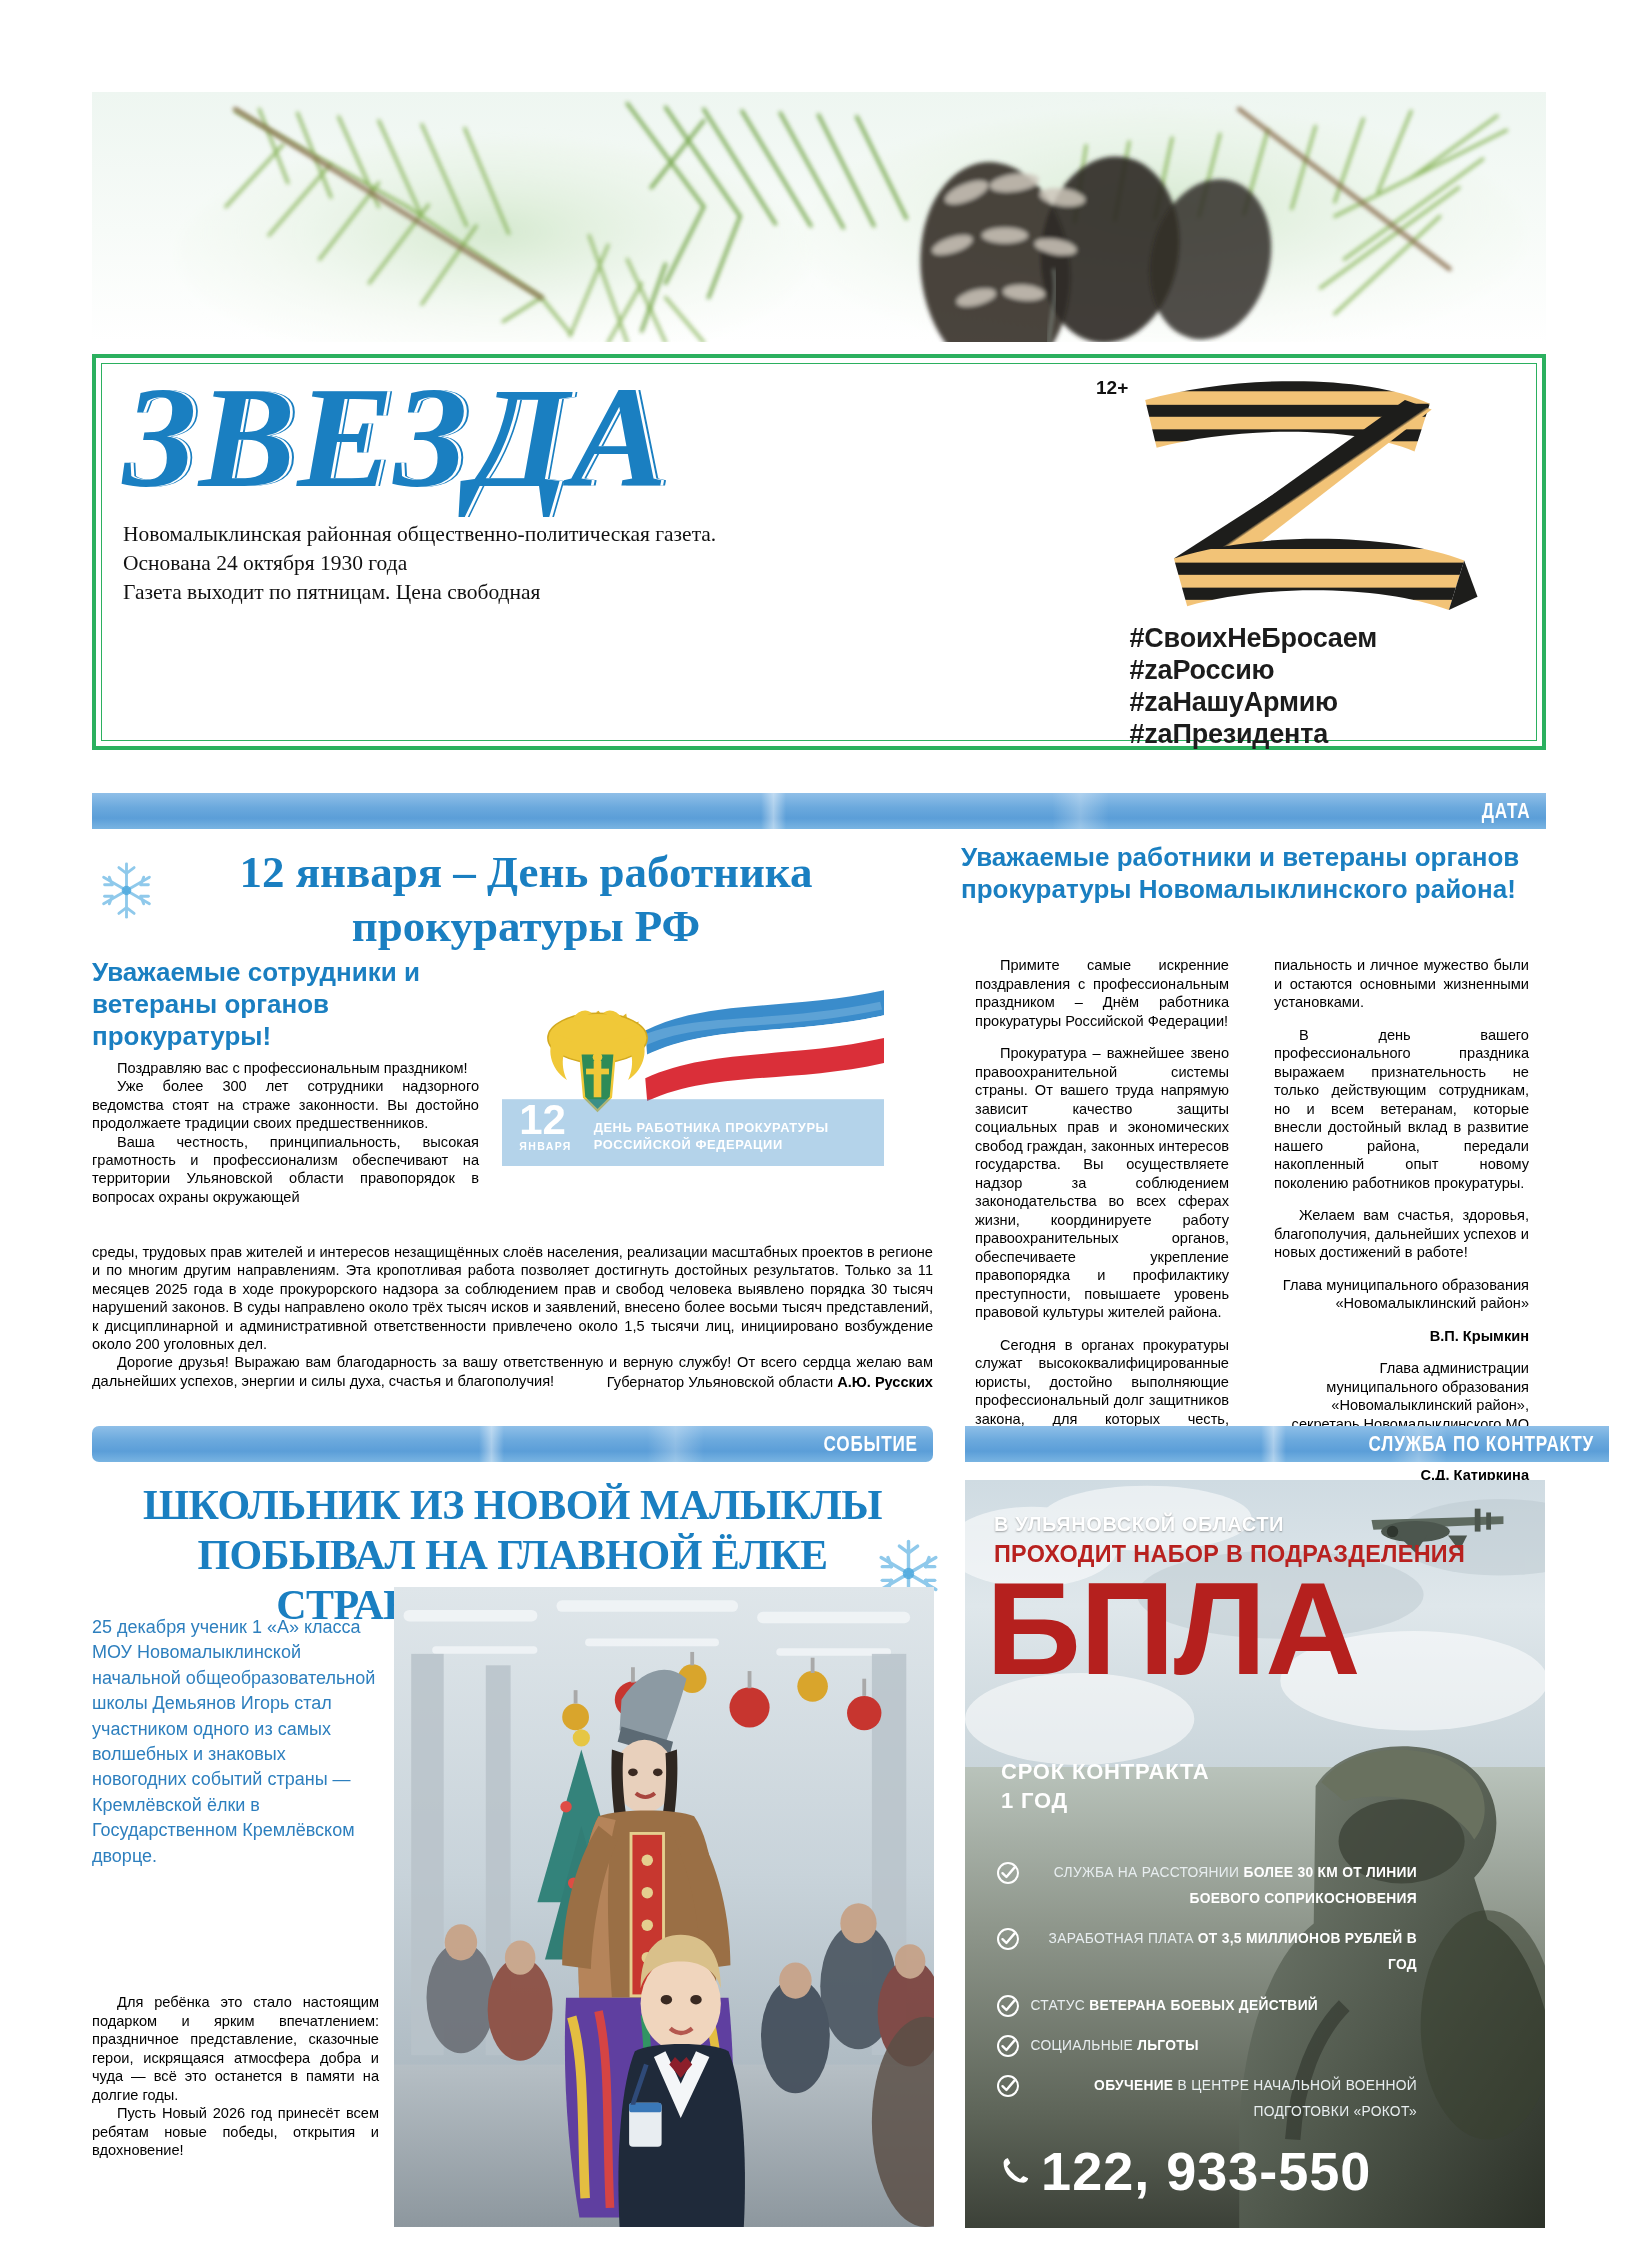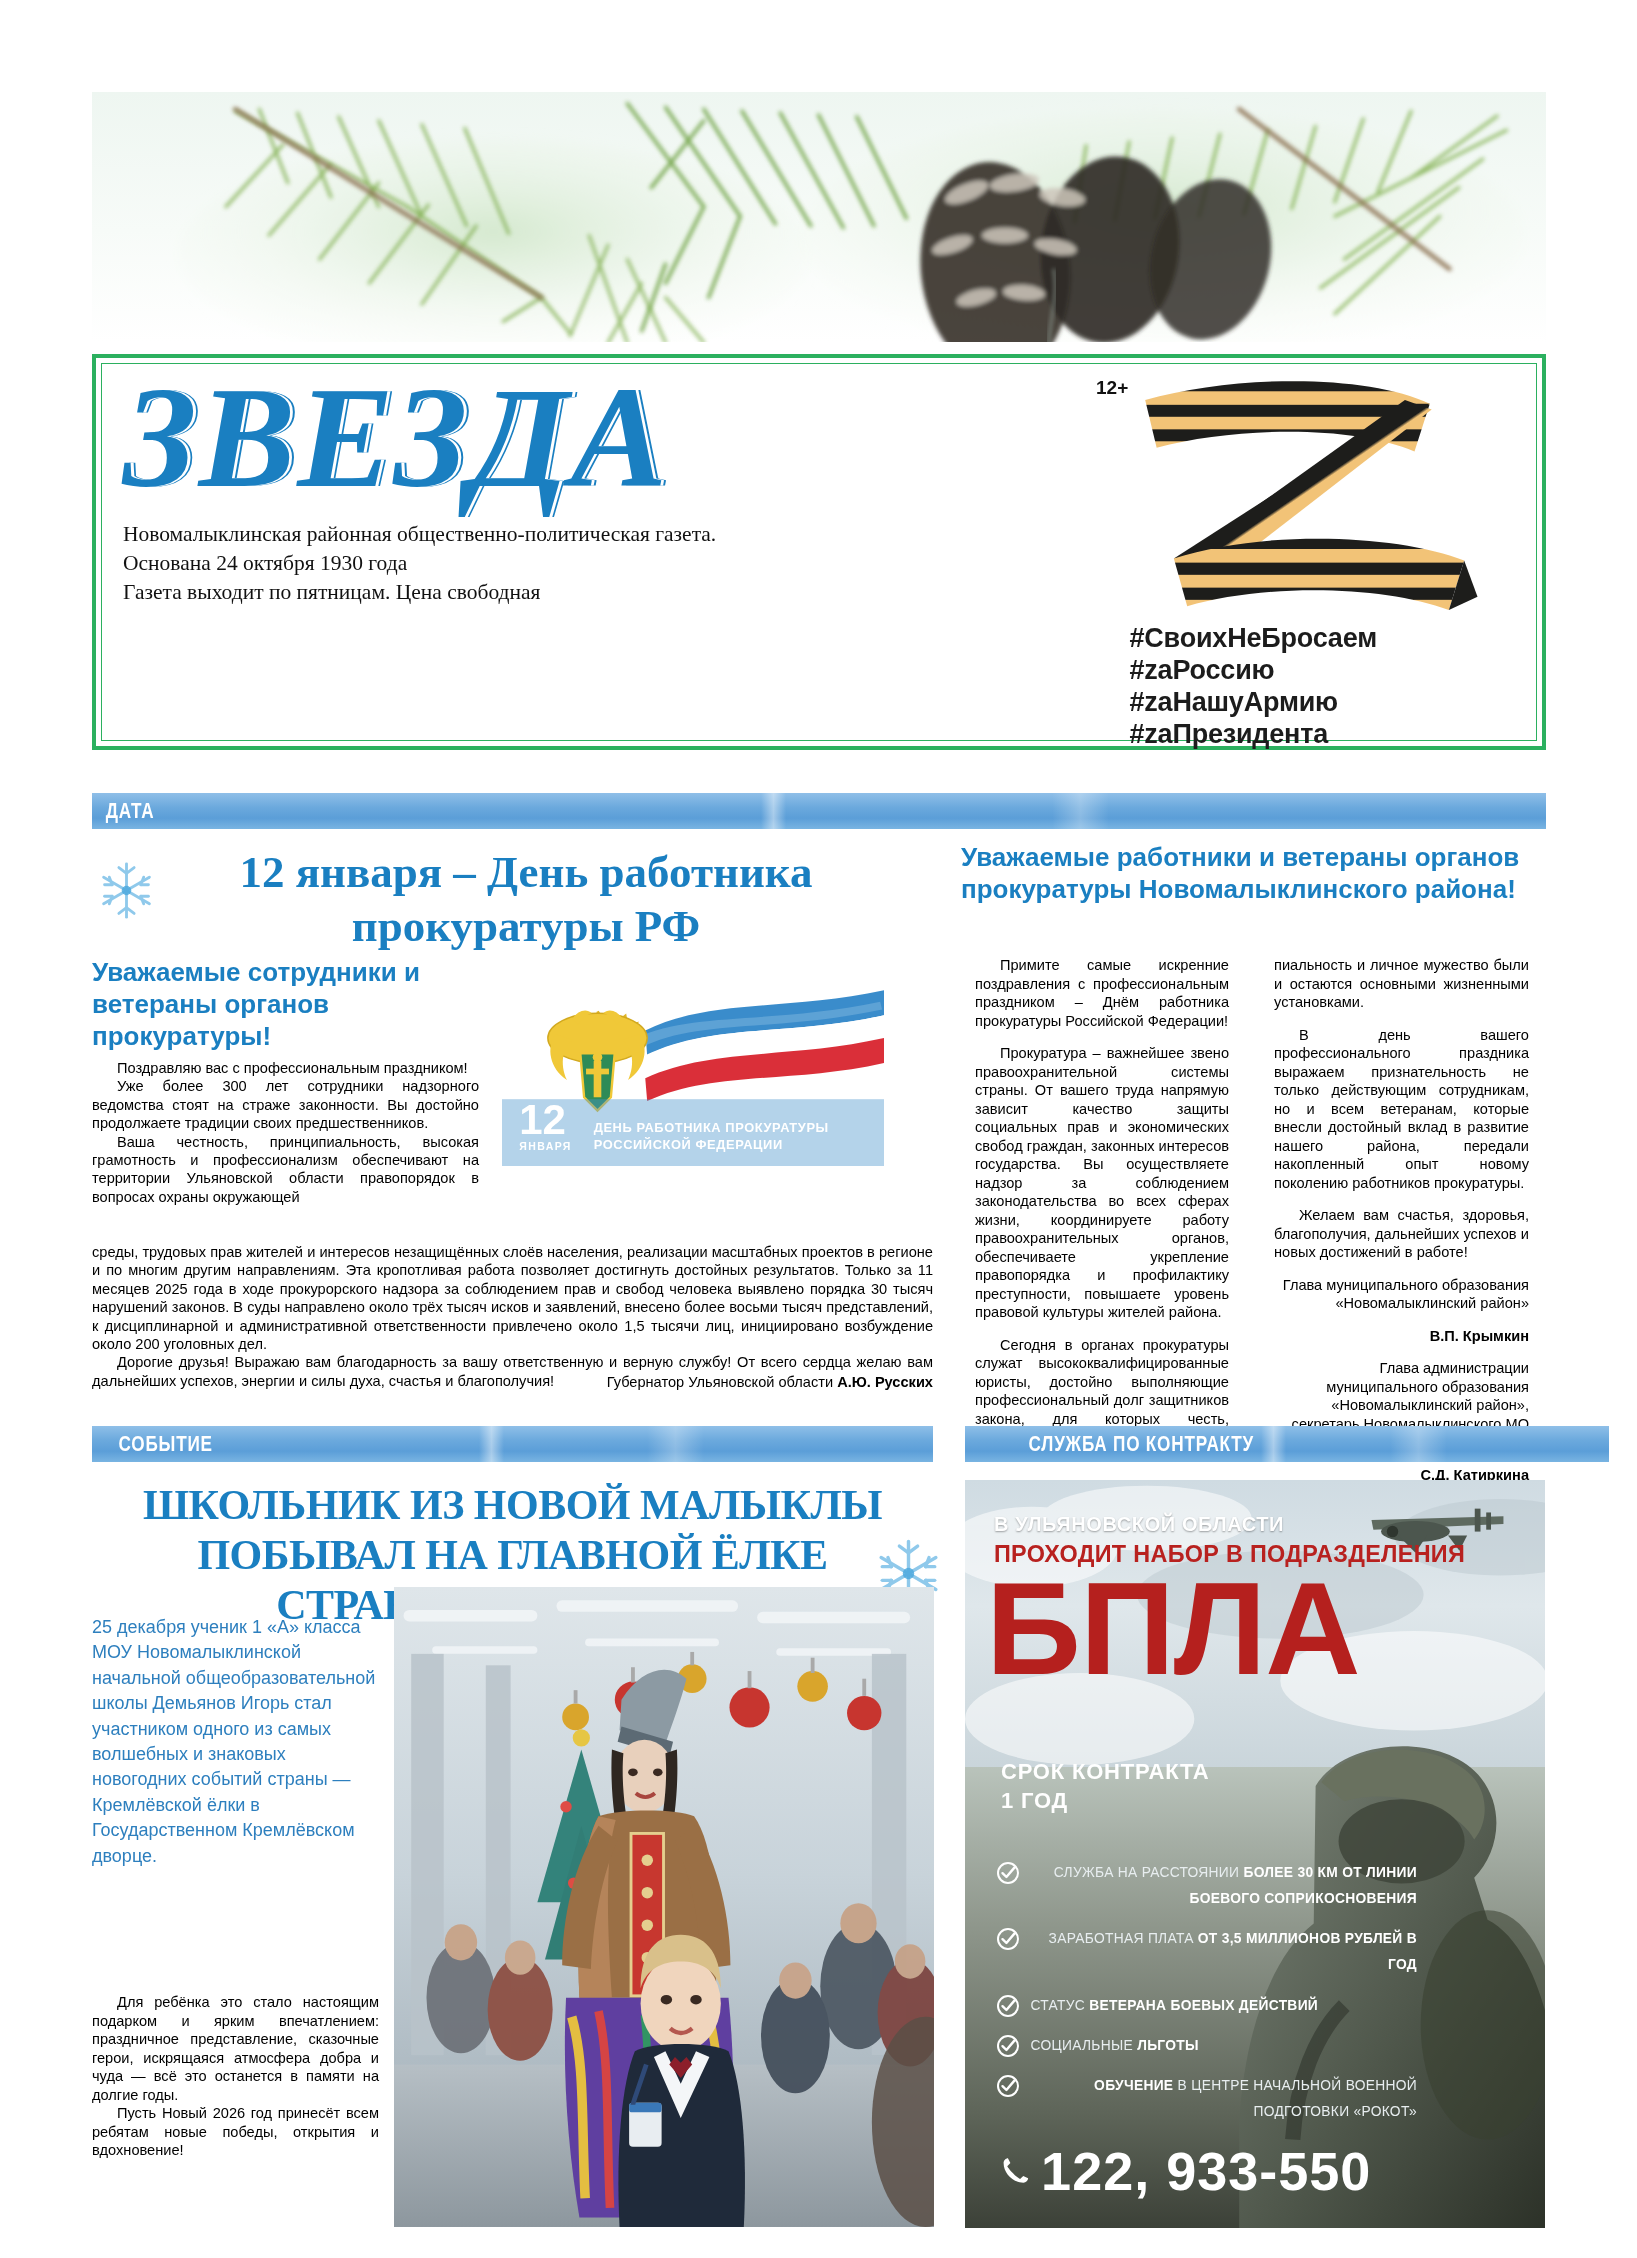--- a/index.html
+++ b/index.html
@@ -68,21 +68,21 @@
   .hashtags{
     margin-top:1.9px;margin-left:11.5px;
     font-size:27px;line-height:32px;font-weight:bold;color:#1c1c1c;
     letter-spacing:-0.2px;
   }
 
   
   .sectionbar{
     position:absolute;height:36px;
     background:linear-gradient(180deg,#8fbfe8 0%,#6ba9dd 40%,#5b9ed8 70%,#79b4e2 100%);
-    display:flex;align-items:center;justify-content:flex-start;
+    display:flex;align-items:center;justify-content:flex-end;
     box-sizing:border-box;padding-right:15.3px;
   }
   .sectionbar .glint{
     position:absolute;left:46%;top:0;width:25px;height:100%;
     background:linear-gradient(90deg,rgba(255,255,255,0),rgba(255,255,255,.45),rgba(255,255,255,0));
   }
   .sectionbar .glint2{
     position:absolute;left:66%;top:0;width:57px;height:100%;
     background:linear-gradient(90deg,rgba(255,255,255,0),rgba(255,255,255,.28),rgba(255,255,255,0));
   }
@@ -456,21 +456,21 @@
   <div class="a2-colB">
     <p style="text-indent:0;">пиальность и личное мужество были и остаются основными жизненными установками.</p>
     <p>В день вашего профессионального праздника выражаем признательность не только действующим сотрудникам, но и всем ветеранам, которые внесли достойный вклад в развитие нашего района, передали накопленный опыт новому поколению работников прокуратуры.</p>
     <p>Желаем вам счастья, здоровья, благополучия, дальнейших успехов и новых достижений в работе!</p>
     <p class="a2-sign">Глава муниципального образования «Новомалыклинский район»</p>
     <p class="a2-sign"><b>В.П. Крымкин</b></p>
     <p class="a2-sign">Глава администрации муниципального образования «Новомалыклинский район», секретарь Новомалыклинского МО Партии «ЕДИНАЯ РОССИЯ»</p>
     <p class="a2-sign"><b>С.Д. Катиркина</b></p>
   </div>
 
-  <div class="sectionbar" style="left:92px;top:1426px;width:841px;">
+  <div class="sectionbar" style="left:92px;top:1426px;width:841px;border-radius:7px;">
     <div class="glint"></div>
     <div class="glint2"></div>
     <span>СОБЫТИЕ</span>
   </div>
   <div class="sectionbar" style="left:965px;top:1426px;width:644px;">
     <div class="glint"></div>
     <div class="glint2"></div>
     <span>СЛУЖБА ПО КОНТРАКТУ</span>
   </div>
 

